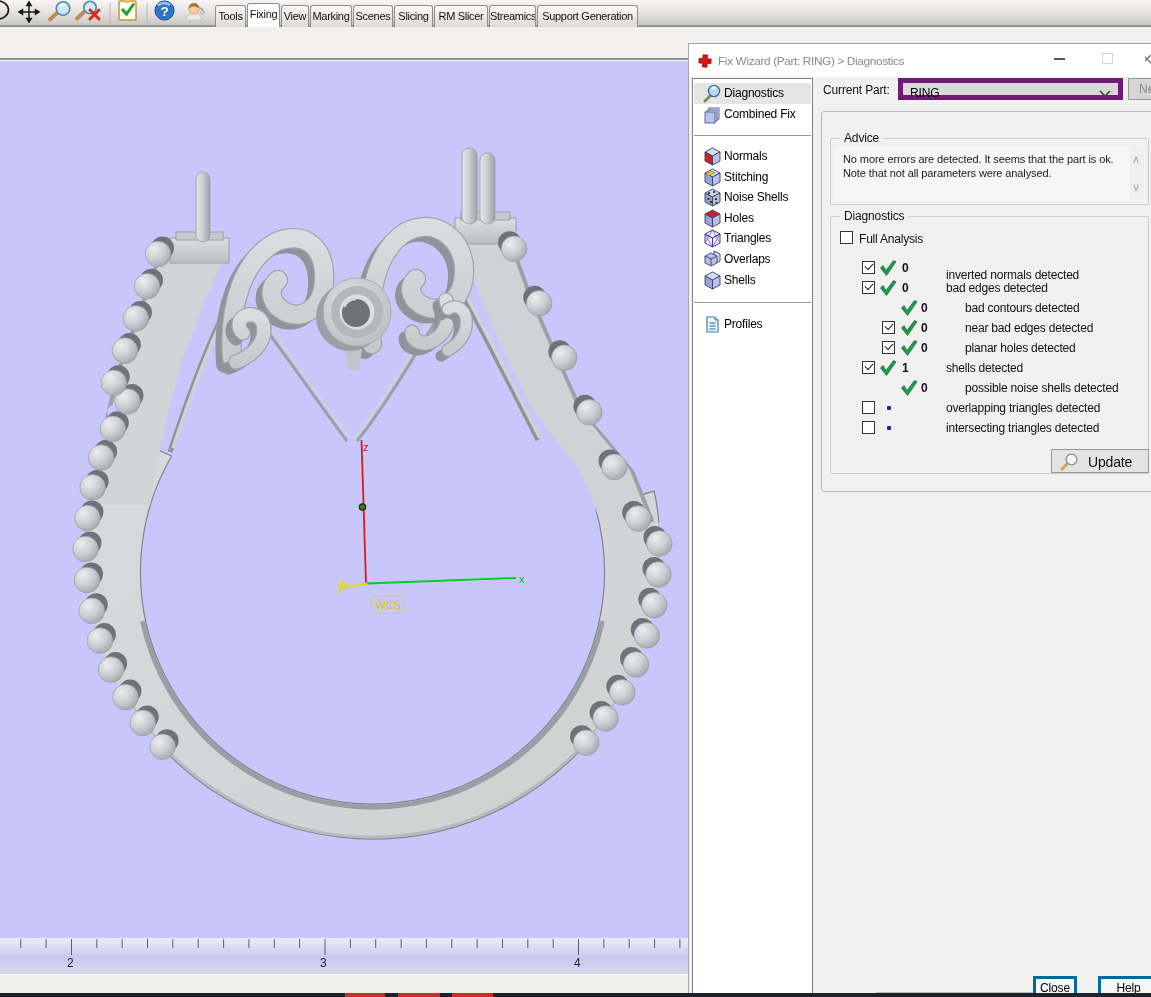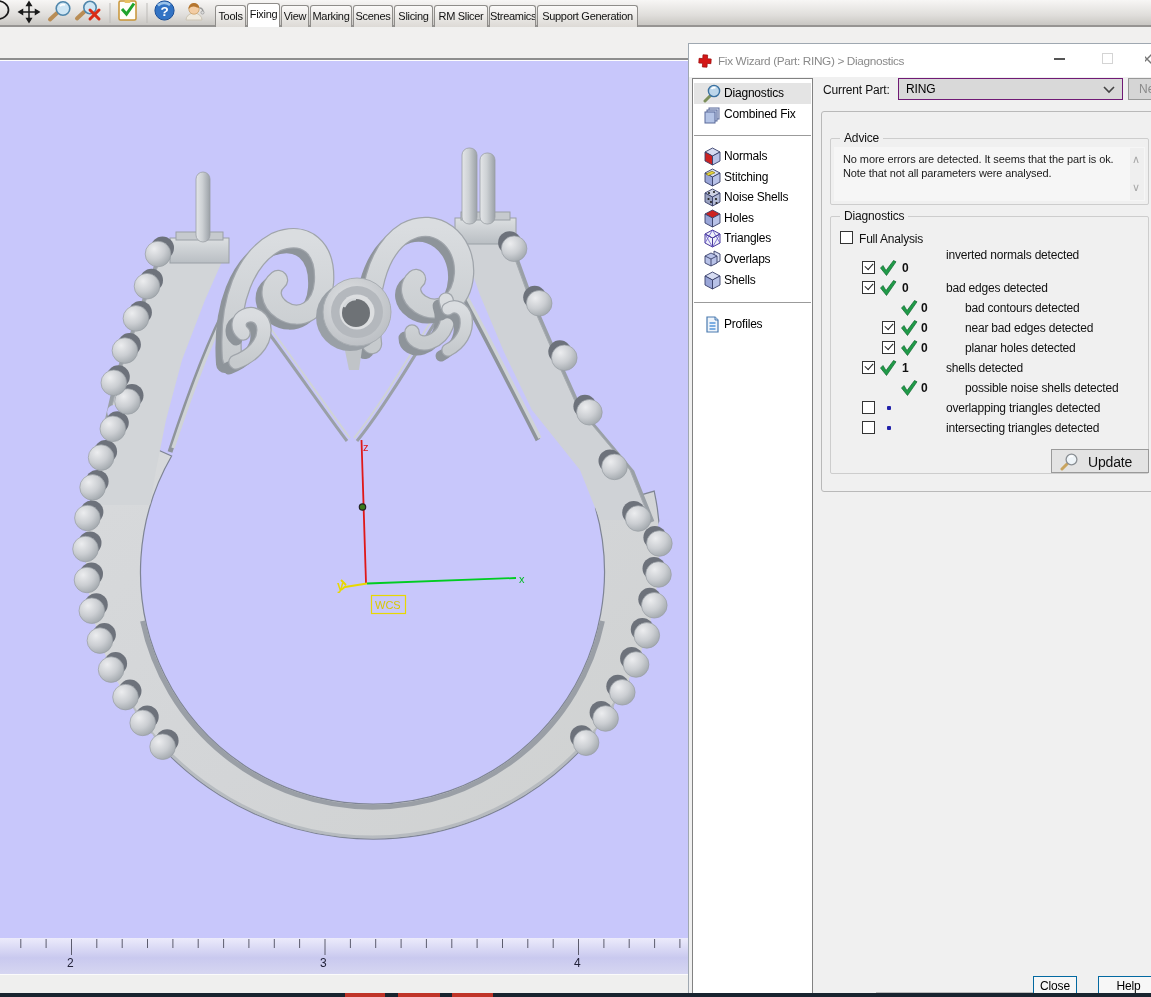--- a/index.html
+++ b/index.html
@@ -22,40 +22,40 @@
 #dialog { left:688px; top:43px; width:463px; height:952px; background:#f0f0f0; border-left:1px solid #9fa8b1; border-top:1px solid #9fa8b1; z-index:10; }
 #dtitle { left:0; top:0; width:463px; height:33px; background:#fff; }
 #dtitle span.t { position:absolute; left:29px; top:10px; font-size:11.8px; letter-spacing:-0.35px; color:#8a8a8a; }
 #sidebar { left:3px; top:34px; width:121px; height:917px; background:#fff; border:1px solid #828282; }
 .sbitem { position:absolute; left:1px; width:117px; height:21px; font-size:12px; letter-spacing:-0.2px; color:#000; }
 .sbitem .lbl { position:absolute; left:30px; top:3px; }
 .sbitem svg { position:absolute; left:9px; top:1px; }
 .sbsep { position:absolute; left:1px; width:117px; border-top:1px solid #9b9b9b; }
 
 #cplabel { left:134px; top:39px; font-size:12px; letter-spacing:-0.15px; color:#111; }
-#combo { left:209px; top:34px; width:225px; height:22px; background:#d9d9d9; border:1px solid #701a75; font-size:12px; letter-spacing:-0.1px; color:#000; line-height:20px; padding-left:7px; }
+#combo { left:209px; top:34px; width:225px; height:22px; background:#d9d9d9; border:5px solid #701a75; font-size:12px; letter-spacing:-0.1px; color:#000; line-height:20px; padding-left:7px; }
 #nebtn { left:439px; top:34px; width:26px; height:22px; background:#d5d5d5; border:1px solid #989898; font-size:12px; color:#8a8a8a; line-height:20px; padding-left:10px; }
 
 #panel { left:132px; top:67px; width:340px; height:381px; border:1px solid #b9b9b9; border-radius:3px; }
 .fieldset { position:absolute; border:1px solid #cdcdcd; border-radius:2px; }
 .fslabel { position:absolute; top:-8px; left:9px; background:#f0f0f0; padding:0 4px; font-size:12px; letter-spacing:-0.15px; color:#111; }
 #advbox { position:absolute; left:3px; top:8px; right:3px; bottom:3px; background:#f6f6f6; }
 #advbox .txt { position:absolute; left:9px; top:6px; font-size:11px; letter-spacing:-0.1px; white-space:nowrap; color:#1a1a1a; line-height:13.5px; }
 #advsb { position:absolute; right:1px; top:1px; width:14px; bottom:1px; background:#efefef; }
 .chev { position:absolute; left:2px; width:10px; height:8px; color:#a8a8a8; font-size:11px; line-height:8px; }
 .cb { position:absolute; width:13px; height:13px; background:#fff; border:1px solid #333; }
 .cb.checked:after { content:""; position:absolute; left:2px; top:1px; width:7px; height:4px; border-left:1.6px solid #222; border-bottom:1.6px solid #222; transform:rotate(-48deg); }
 .gcheck { position:absolute; width:18px; height:16px; }
 .num { position:absolute; font-size:12px; font-weight:bold; color:#111; }
 .rowlbl { position:absolute; font-size:12px; letter-spacing:-0.2px; color:#111; }
 .bluedot { position:absolute; width:4px; height:4px; background:#2222aa; border-radius:1px; }
 #updatebtn { left:362px; top:405px; width:98px; height:24px; background:#e3e3e3; border:1px solid #9a9a9a; }
 #updatebtn span { position:absolute; left:36px; top:4px; font-size:14px; letter-spacing:-0.15px; color:#111; }
 
-.btn { position:absolute; top:976px; height:21px; background:#f7f7f7; border:1px solid #0369a1; font-size:12px; letter-spacing:-0.15px; color:#000; text-align:center; line-height:19px; z-index:12; }
+.btn { position:absolute; top:976px; height:21px; background:#f7f7f7; border:3px solid #0369a1; font-size:12px; letter-spacing:-0.15px; color:#000; text-align:center; line-height:19px; z-index:12; }
 #followbtn { position:absolute; left:876px; top:992px; width:178px; height:21px; background:#cfcfcf; border:1px solid #bcbcbc; z-index:12; }
 #followbtn span { position:absolute; left:52px; top:3px; font-size:12px; letter-spacing:-0.15px; color:#9f9f9f; text-shadow:1px 1px 0 #fff; }
 
 .winbtn { position:absolute; top:0; color:#555; }
 </style></head>
 <body>
 <div id="stage">
 
   <div class="abs" id="topbar">
     <svg class="abs" style="left:0;top:0" width="212" height="27" viewBox="0 0 212 27">
@@ -463,21 +463,21 @@
     </div>
 
     <div class="fieldset" style="left:141px;top:172px;width:319px;height:258px;">
       <span class="fslabel">Diagnostics</span>
     </div>
     <div class="cb checked" style="left:173px;top:217px;"></div>
 <svg class="gcheck" style="left:190px;top:216px;" width="18" height="16" viewBox="0 0 18 16">
         <path d="M1.5 8 L4 5.5 L7 10.5 L14.5 0.5 L17 1.8 L7.5 15.5 Z" fill="#1f9b47" stroke="#116630" stroke-width="0.7"></path>
       </svg>
 <span class="num" style="left:213px;top:217px;">0</span>
-<span class="rowlbl" style="left:257px;top:204px;">inverted normals detected</span>
+<span class="rowlbl" style="left:257px;top:224px;">inverted normals detected</span>
 <div class="cb checked" style="left:173px;top:237px;"></div>
 <svg class="gcheck" style="left:190px;top:236px;" width="18" height="16" viewBox="0 0 18 16">
         <path d="M1.5 8 L4 5.5 L7 10.5 L14.5 0.5 L17 1.8 L7.5 15.5 Z" fill="#1f9b47" stroke="#116630" stroke-width="0.7"></path>
       </svg>
 <span class="num" style="left:213px;top:237px;">0</span>
 <span class="rowlbl" style="left:257px;top:237px;">bad edges detected</span>
 <svg class="gcheck" style="left:211px;top:256px;" width="18" height="16" viewBox="0 0 18 16">
         <path d="M1.5 8 L4 5.5 L7 10.5 L14.5 0.5 L17 1.8 L7.5 15.5 Z" fill="#1f9b47" stroke="#116630" stroke-width="0.7"></path>
       </svg>
 <span class="num" style="left:232px;top:257px;">0</span>

